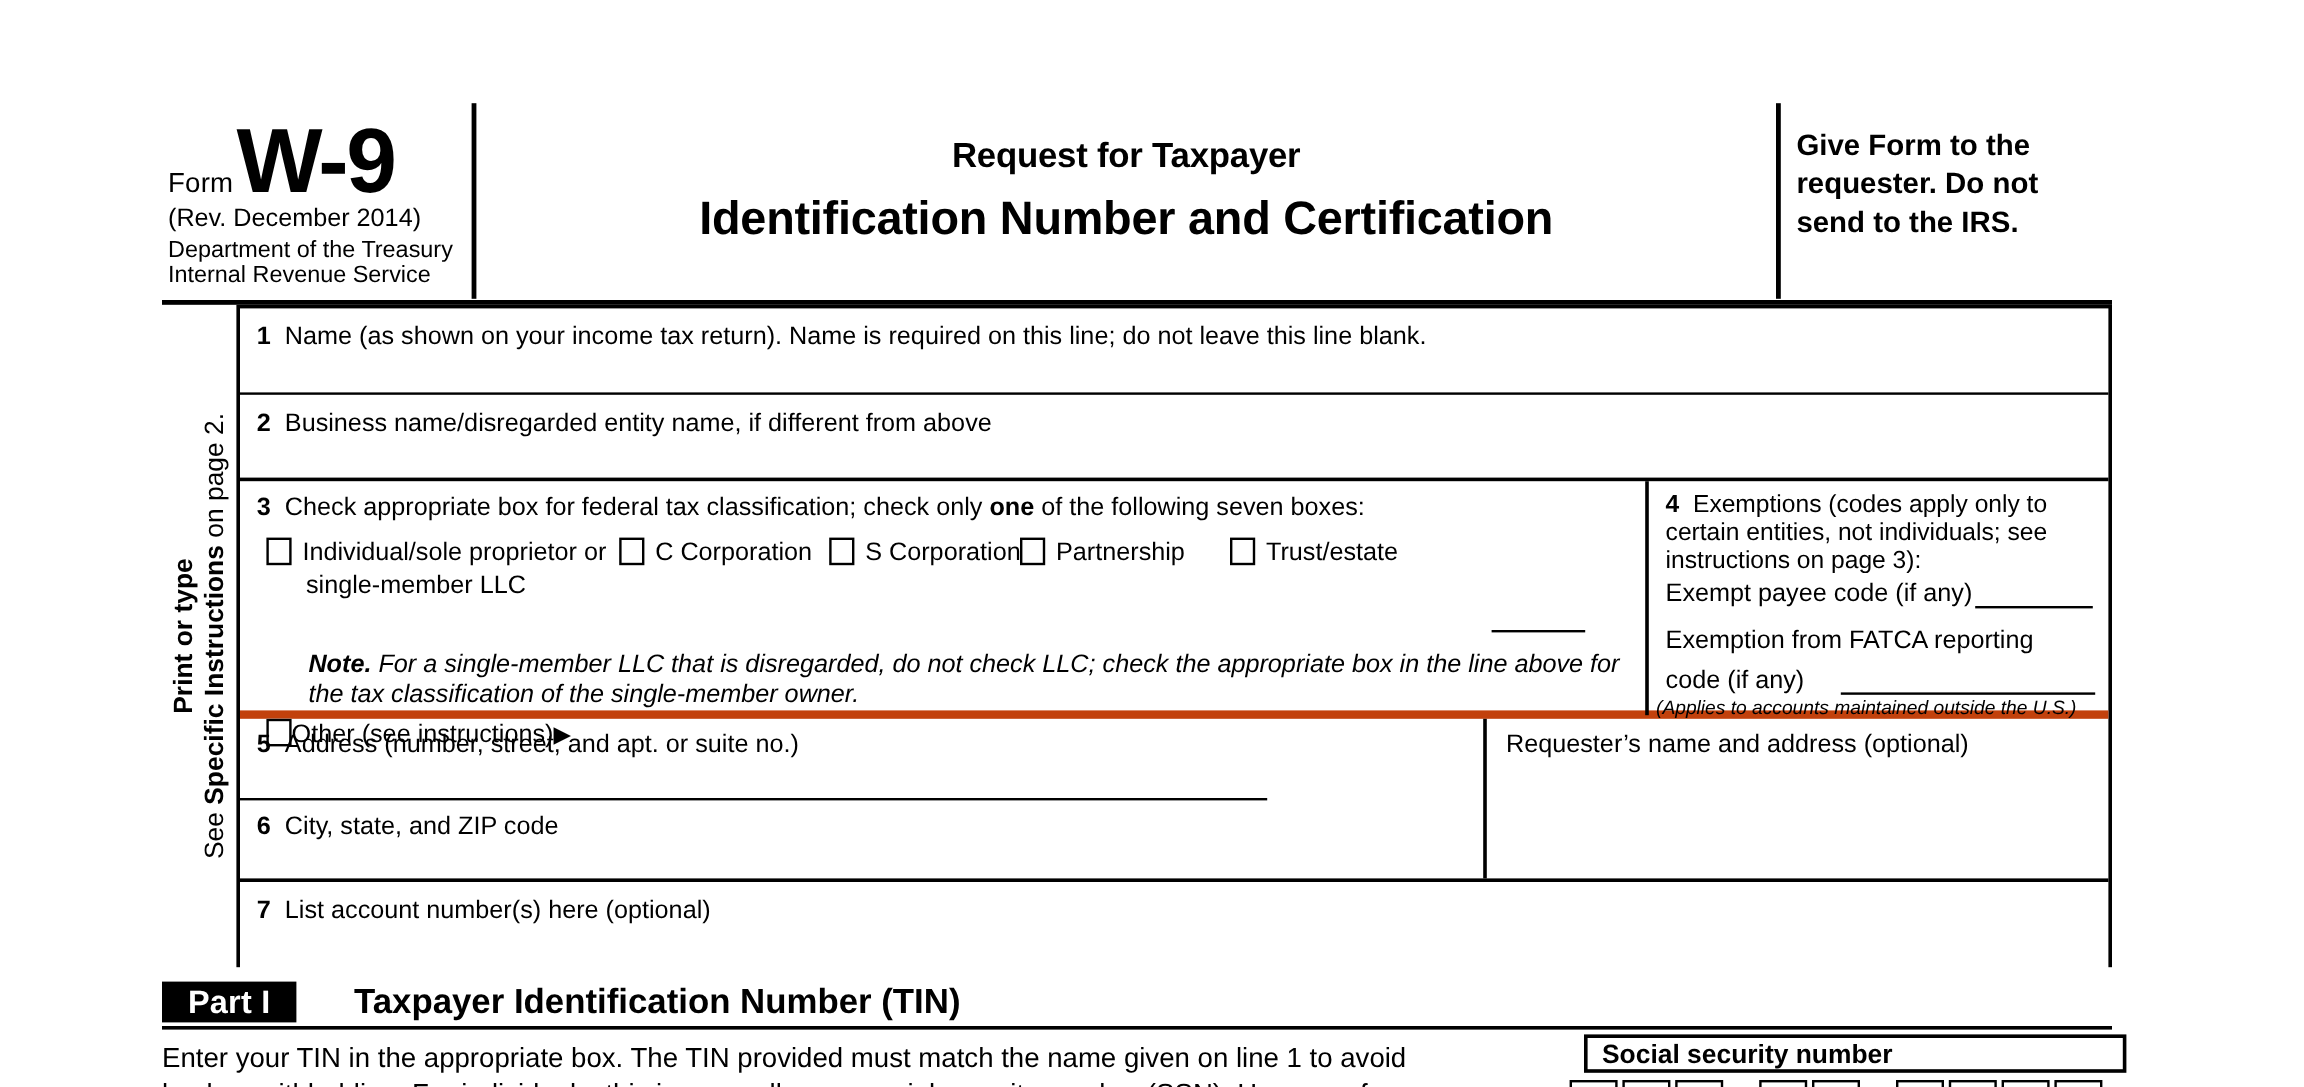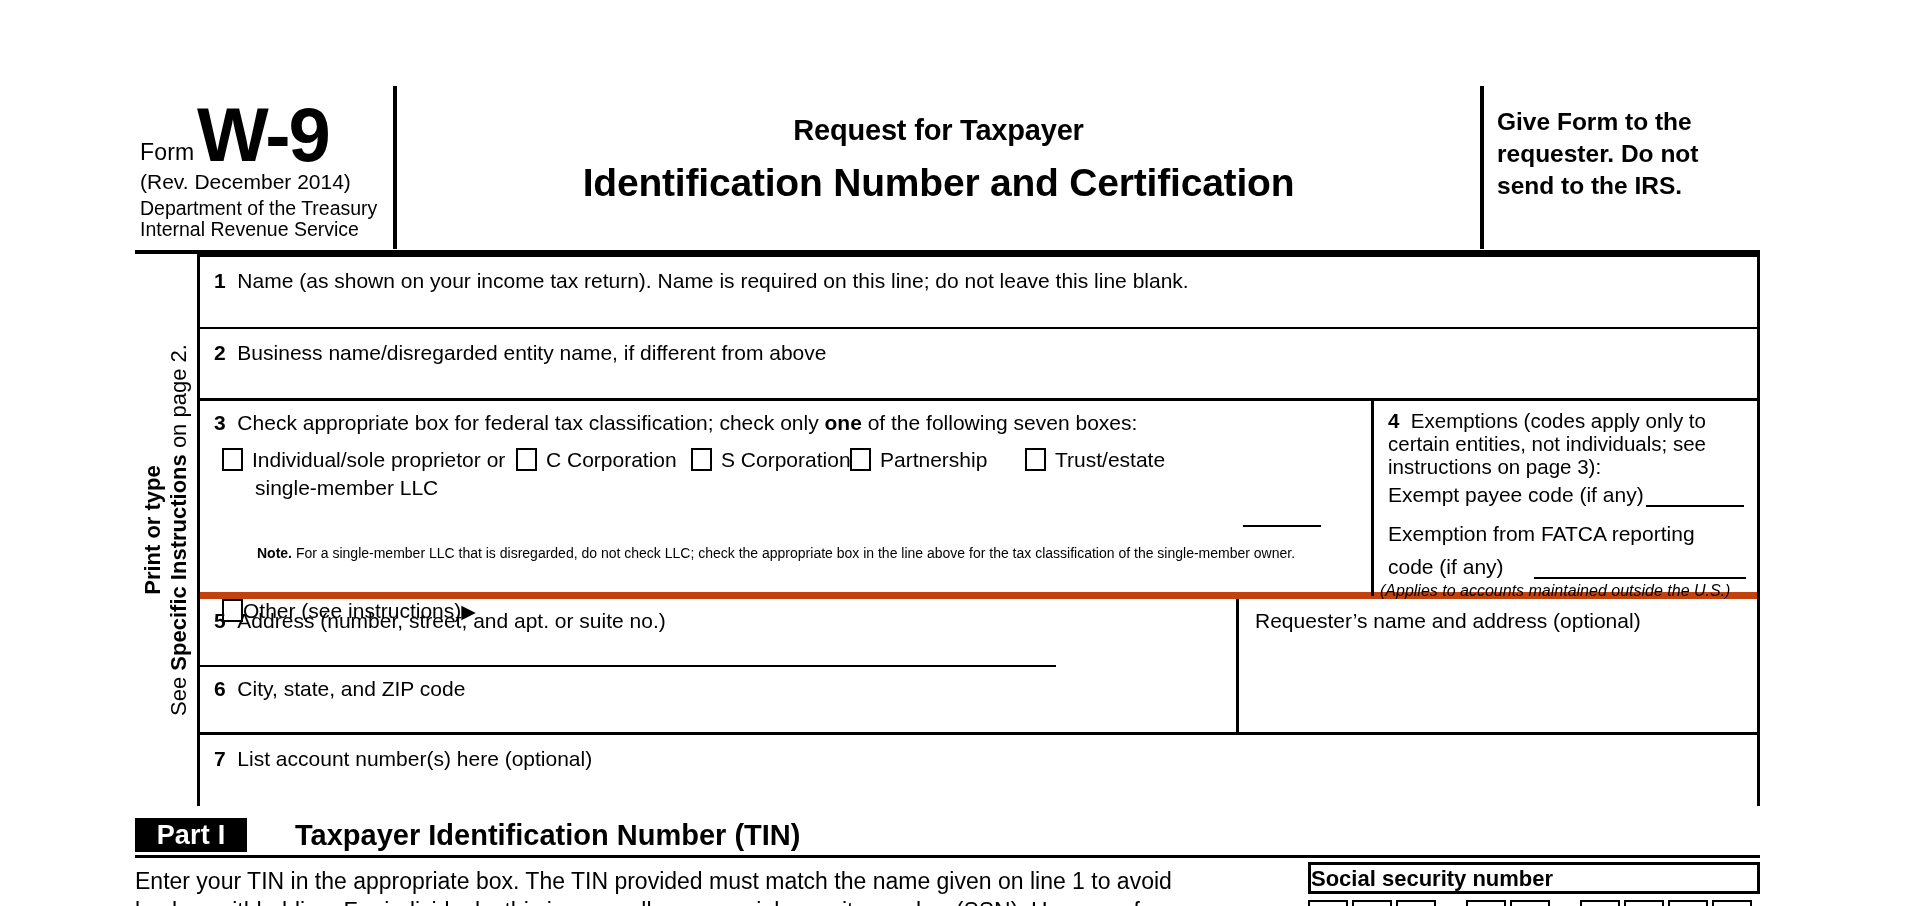--- a/index.html
+++ b/index.html
@@ -305,22 +305,23 @@
     top: 124px;
     width: 78px;
     height: 2px;
     background: #000;
   }
   .note-block {
     position: absolute;
     left: 57px;
     top: 140px;
     width: 1100px;
-    font-size: 14px;
+    font-size: 21px;
     line-height: 25px;
+    font-style: italic;
   }
   .note-strong { font-weight: bold; }
 
   .cb-other {
     position: absolute;
     left: 22px; top: 198px;
     font-size: 21px;
     white-space: nowrap;
   }
   .arrow { font-size: 19px; }
@@ -417,27 +418,28 @@
 
   .ssn-box {
     position: absolute;
     left: 1173px;
     top: 44px;
     width: 452px;
     height: 62px;
   }
   .ssn-label {
     position: absolute;
-    left: 0; top: 0;
+    left: 12px; top: 0;
     width: 452px; height: 32px;
     border: 3px solid #000;
     box-sizing: border-box;
     font-size: 22px;
     font-weight: bold;
     line-height: 28px;
+    padding-left: 12px;
   }
   .ssn-cells {
     position: absolute;
     left: 0; top: 38px;
     width: 452px;
     height: 24px;
   }
   .ssn-cell {
     position: absolute;
     top: 0;

